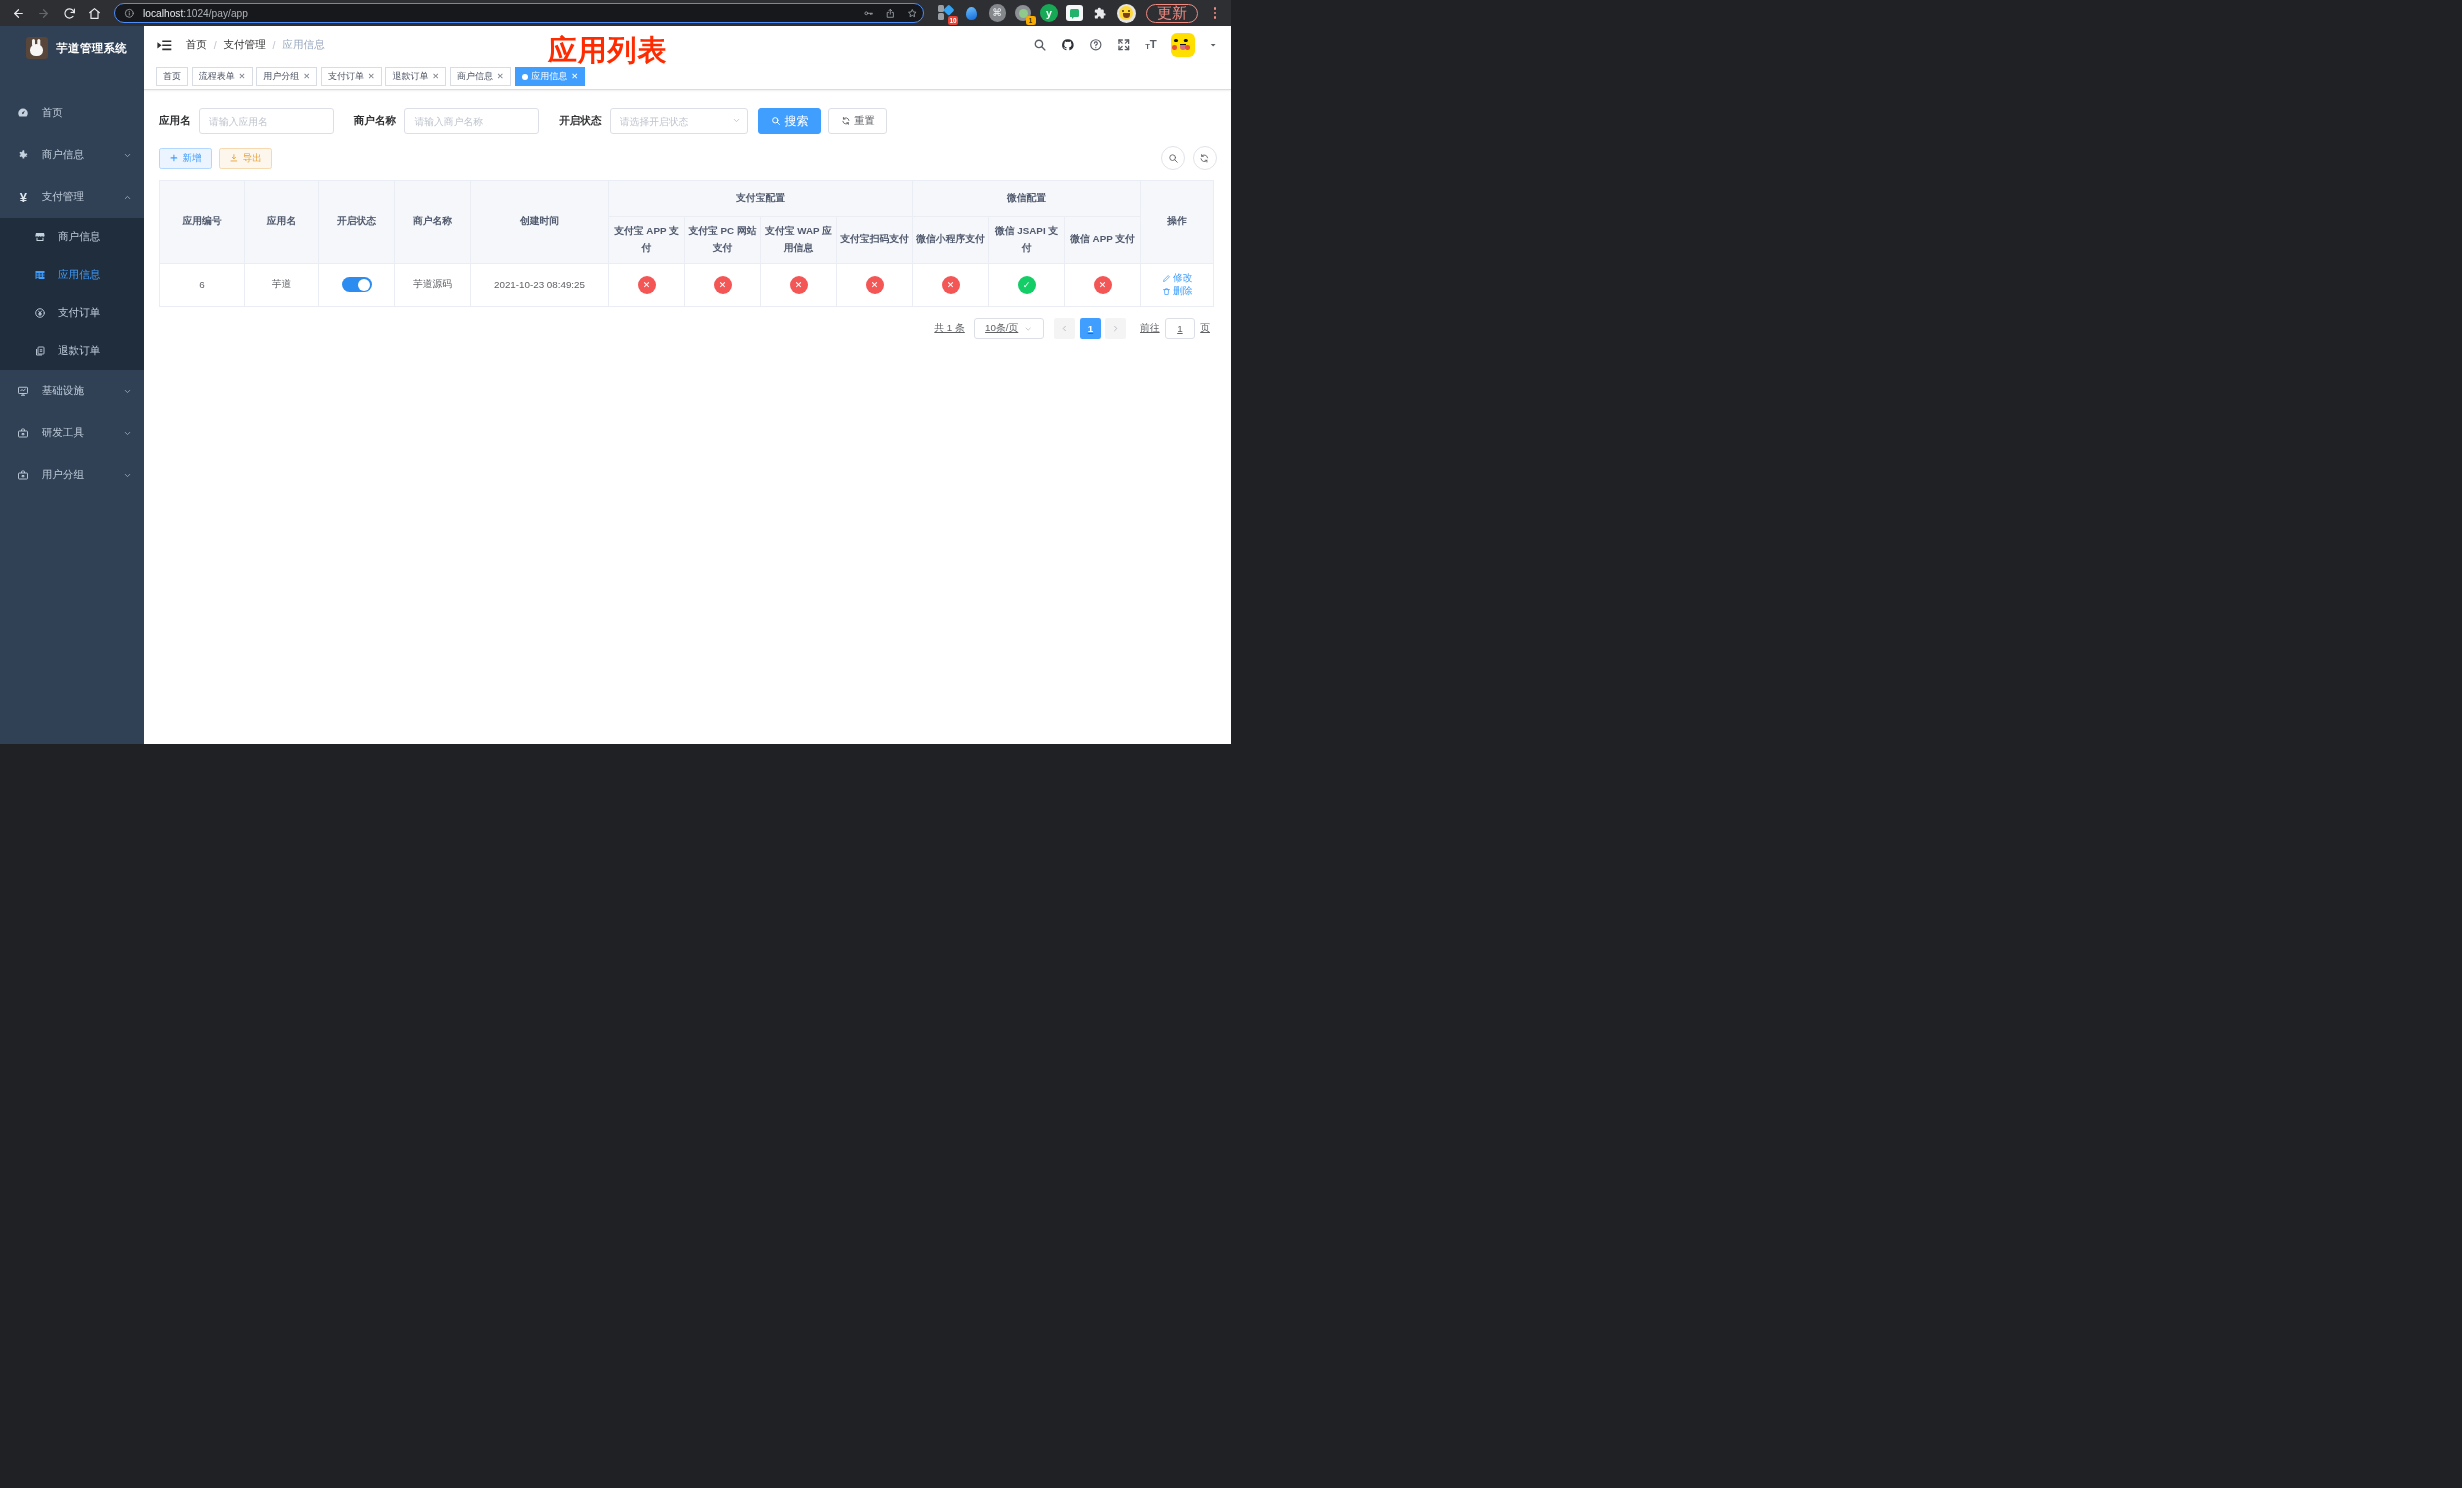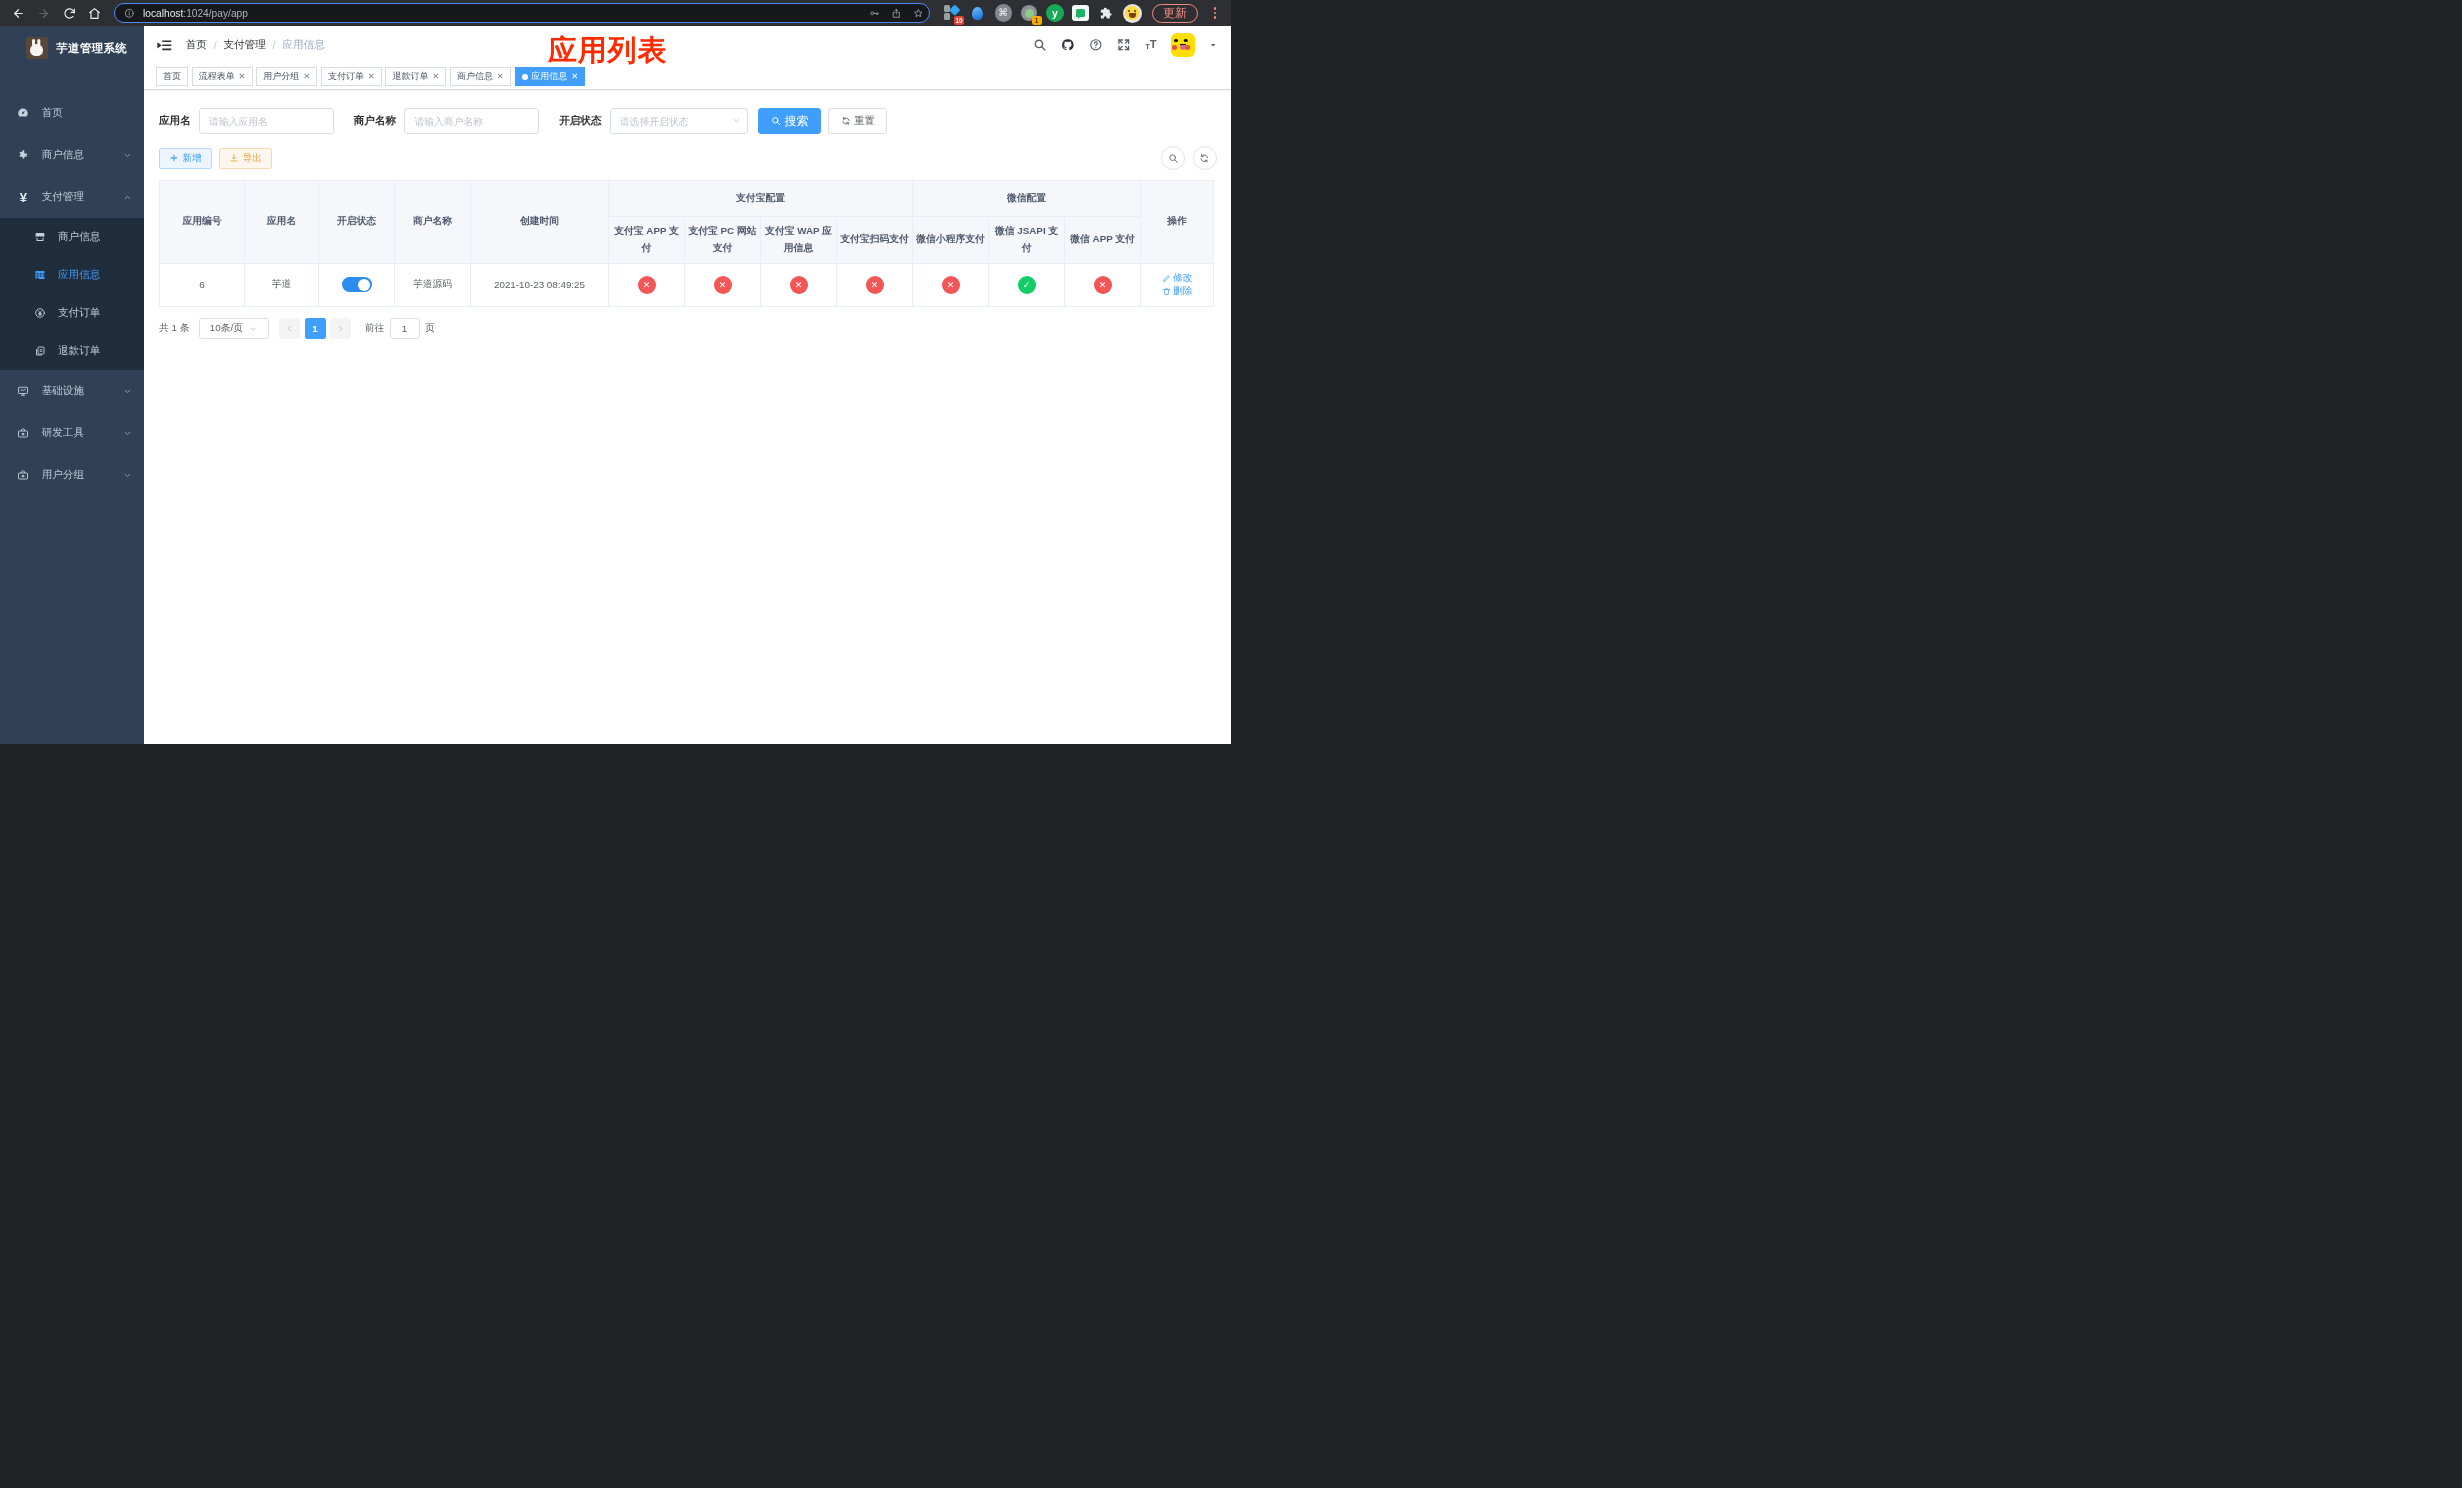--- a/index.html
+++ b/index.html
@@ -31,21 +31,21 @@
   .cam-circle i { width:9px;height:9px;border-radius:50%;background:#8fc98c; display:block; }
   .y-circle { width:18px;height:18px;border-radius:50%;background:#18a957;color:#fff;font-weight:700;font-size:10.6px; display:flex;align-items:center;justify-content:center; }
   .chat-sq { width:16.7px;height:16.7px;border-radius:3px;background:#f6f7f8; display:flex;align-items:center;justify-content:center; }
   .chat-sq i { width:9px;height:8.3px;background:#21b26b;border-radius:1.5px 1.5px 1.5px 0; display:block; position:relative; }
   .chat-sq i::after { content:""; position:absolute; left:1.5px; bottom:-2.3px; border:2.3px solid transparent; border-top-color:#21b26b; border-left-color:#21b26b; }
   .puzzle { color:#e9eaec; }
   .emoji-circle { width:19px;height:19px;border-radius:50%;background:#e7e5e2; display:flex;align-items:center;justify-content:center; }
   .emoji-face { width:13.6px;height:13.6px;border-radius:50%;background:#ffd93b; position:relative; }
   .emoji-face::before { content:""; position:absolute; top:3.8px; left:2.7px; width:2.3px;height:2.3px; border-radius:50%; background:#4a3318; box-shadow:6px 0 0 #4a3318; }
   .emoji-face::after { content:""; position:absolute; left:3.4px; top:7.2px; width:6.8px; height:4.5px; border-radius:0 0 6.8px 6.8px; background:#7a4018; }
-  .update-pill { border:1.1px solid #f28b82; color:#f28b82; border-radius:9.8px; height:19px; padding:0 9.8px; font-size:12px; display:flex; align-items:center; margin-left:6px; flex:none; }
+  .update-pill { border:1.1px solid #f28b82; color:#f28b82; border-radius:9.8px; height:19px; padding:0 9.8px; font-size:15px; display:flex; align-items:center; margin-left:6px; flex:none; }
   .dots { width:13.6px; display:flex; flex-direction:column; align-items:center; gap:1.9px; margin:0 1.5px 0 6px; }
   .dots i { width:2.7px;height:2.7px;border-radius:50%;background:#f28b82; }
 
   
   .app { display:flex; height:719px; }
 
   
   .sidebar { width:144px; flex:none; background:#304156; color:#bfcbd9; font-size:10.6px; overflow:hidden; }
   .logo-row { height:44px; display:flex; align-items:center; gap:8.3px; padding-left:26px; }
   .bunny { width:22px; height:22px; border-radius:3px; background:#574639; position:relative; overflow:hidden; flex:none; }
@@ -128,21 +128,21 @@
   .st.no { background:#f45656; }
   .st.ok { background:#13ce66; }
   .toggle { width:30px; height:15px; border-radius:7.6px; background:#dcdfe6; position:relative; display:inline-block; cursor:pointer; vertical-align:middle; }
   .toggle.on { background:#2d8cf0; }
   .toggle .knob { position:absolute; top:1.5px; left:1.5px; width:12px; height:12px; border-radius:50%; background:#fff; }
   .toggle.on .knob { left:auto; right:1.5px; }
   .ops a { color:#409EFF; text-decoration:none; display:inline-flex; align-items:center; gap:2.3px; margin:0 3.8px; cursor:pointer; }
   .ops svg { width:9px; height:9px; }
 
   
-  .pagination { width:1051px; margin-top:11.4px; display:flex; align-items:center; font-size:9.8px; color:#606266; }
+  .pagination { width:1051px; margin-top:11.4px; display:flex; align-items:center; justify-content:flex-end; font-size:9.8px; color:#606266;text-decoration:underline; }
   .pg-total { margin-right:9px; }
   .pg-select { width:70px; height:21px; border:0.8px solid #dcdfe6; border-radius:3px; display:flex; align-items:center; justify-content:center; gap:6px; color:#606266; cursor:pointer; margin-right:10.6px; }
   .pg-select svg { width:8.3px; height:8.3px; color:#c0c4cc; }
   .pg-btn { min-width:21px; height:21px; background:#f4f4f5; border-radius:2.3px; display:flex; align-items:center; justify-content:center; color:#b8bcc4; cursor:pointer; }
   .pg-btn svg { width:9px; height:9px; }
   .pg-page { min-width:21px; height:21px; background:#409EFF; border-radius:2.3px; color:#fff; font-weight:600; display:flex; align-items:center; justify-content:center; margin:0 4.5px; cursor:pointer; }
   .pg-goto { display:flex; align-items:center; gap:5.3px; margin-left:13.6px; }
   .pg-goto input { width:30px; height:21px; border:0.8px solid #dcdfe6; border-radius:3px; text-align:center; font-size:9.8px; color:#606266; outline:none; font-family:inherit; }
 </style>
 </head>

